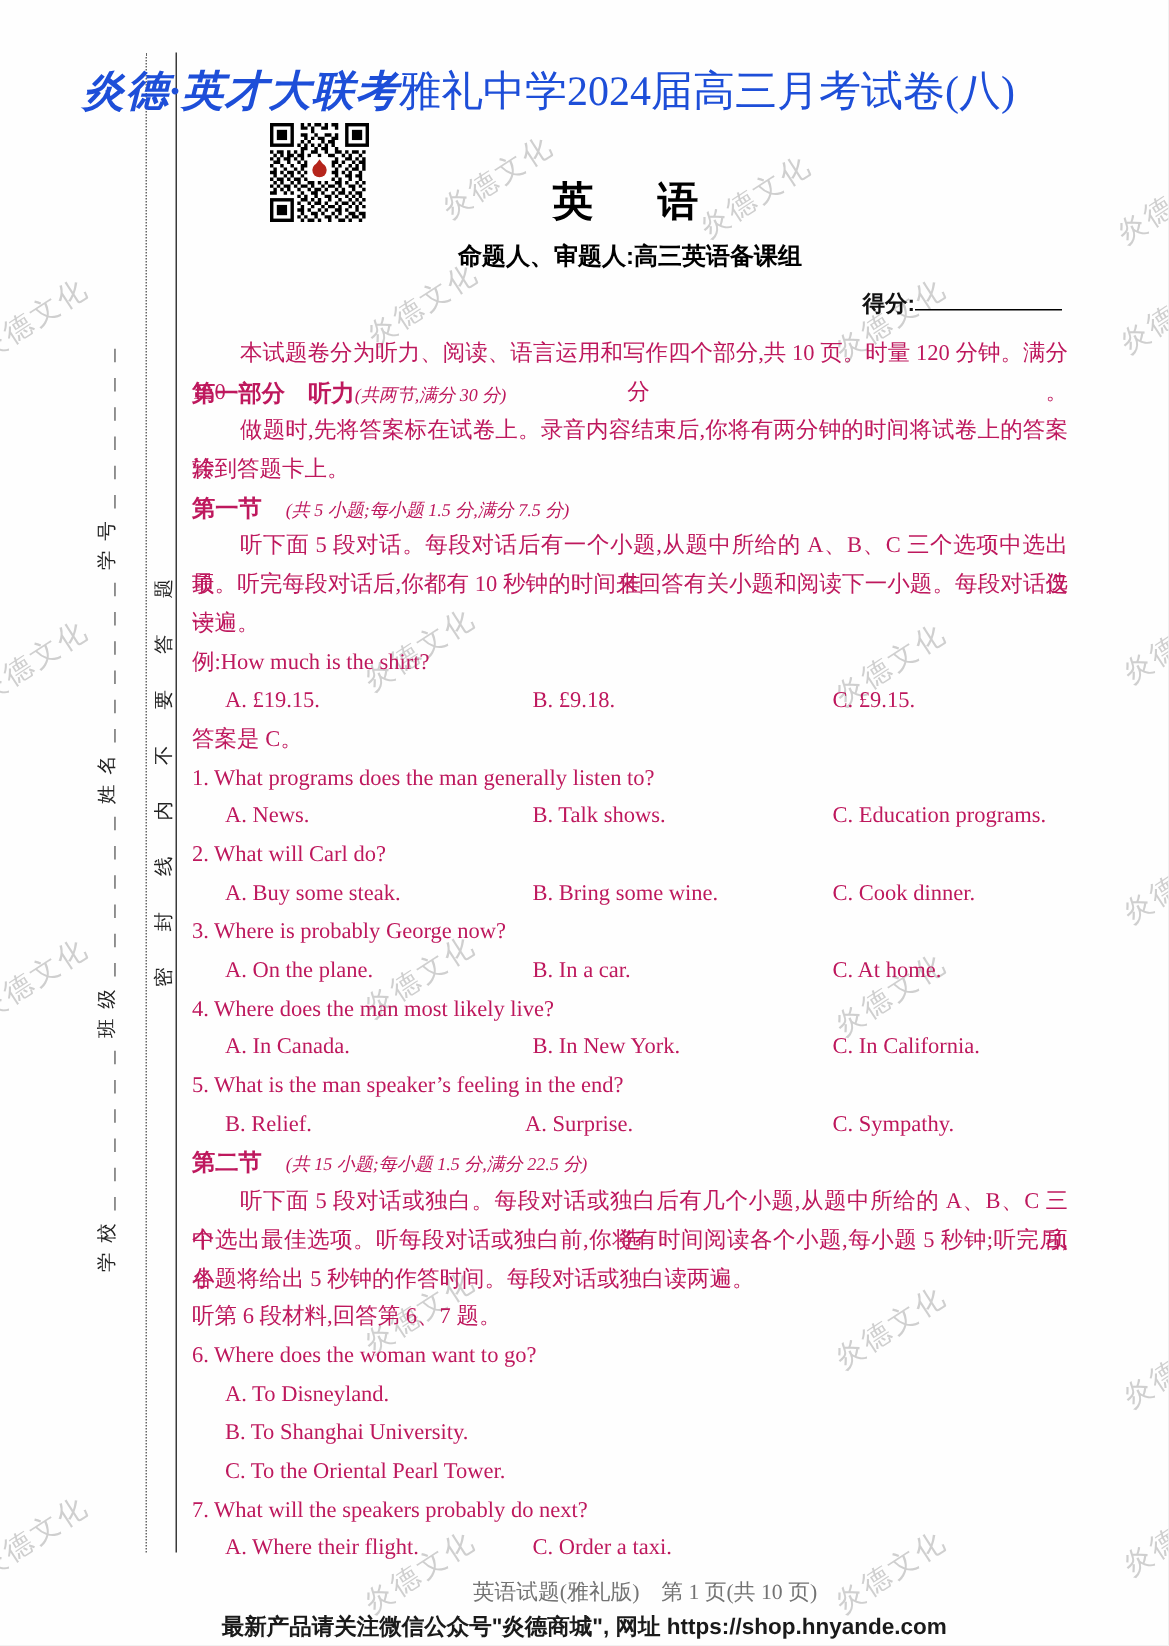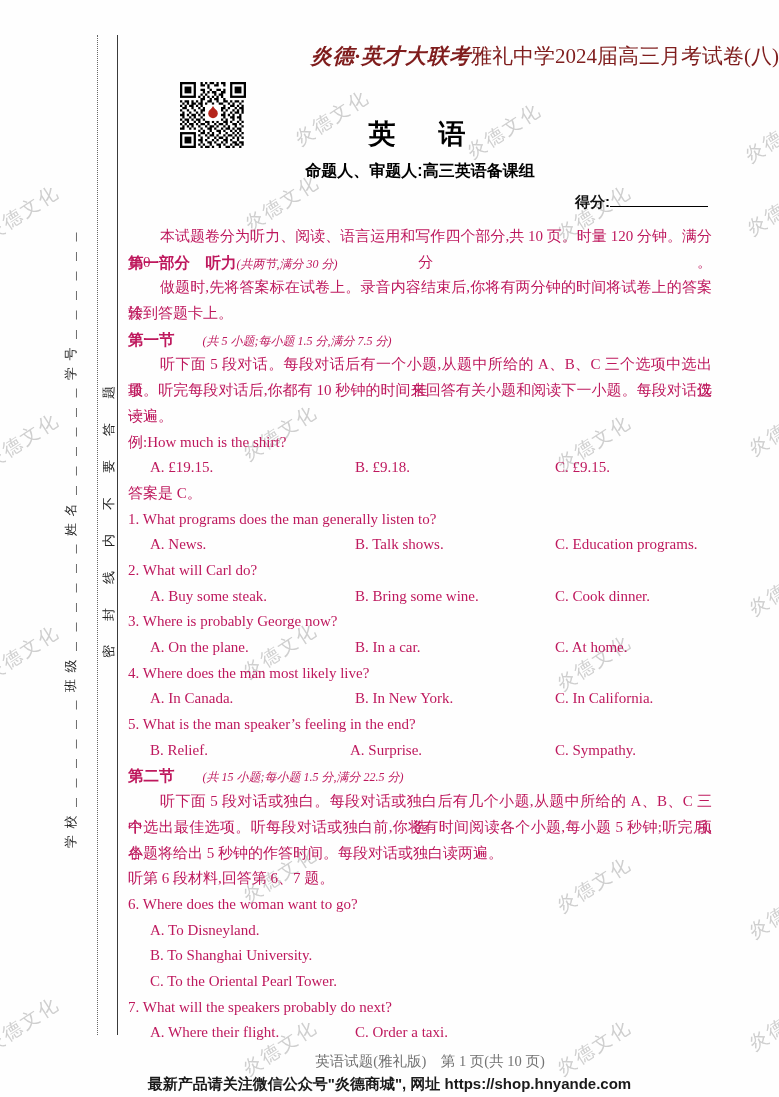--- a/index.html
+++ b/index.html
@@ -42,22 +42,22 @@
     border-left:1px dotted #666;
   }
   .border-line{
     position:absolute;left:117px;top:35px;height:1000px;width:0;
     border-left:1px solid #3a3a3a;
   }
   
   .hdr{position:absolute;inset:0;z-index:2;}
   .title{
     position:absolute;left:55px;right:0;top:42px;margin:0;
-    text-align:right;font-size:21px;font-weight:normal;
-    white-space:nowrap;color:#7f1d1d;
+    text-align:left;font-size:28px;font-weight:normal;
+    white-space:nowrap;color:#1d4ed8;
   }
   .title .brand{font-weight:bold;font-style:italic;letter-spacing:1px;}
   .qr{position:absolute;left:178px;top:82px;width:70px;height:66px;}
   .subject{
     position:absolute;left:63px;right:0;top:116px;
     text-align:center;font-size:27px;font-weight:bold;letter-spacing:8px;
     font-family:"Liberation Sans","DejaVu Sans",sans-serif;color:#000;
   }
   .committee{
     position:absolute;left:61px;right:0;top:161px;
@@ -74,21 +74,21 @@
   .content{
     position:absolute;left:128px;top:224px;width:584px;z-index:2;
     font-size:15px;color:#be185d;
   }
   .line{height:25.7px;line-height:25.7px;white-space:nowrap;overflow:visible;}
   .indent{text-indent:32px;}
   .just{white-space:normal;text-align:justify;text-align-last:justify;}
   .head{font-family:"Liberation Sans","DejaVu Sans",sans-serif;}
   .head .b{font-weight:bold;font-size:15.5px;}
   .head .note{font-family:"Liberation Serif",serif;font-style:italic;font-size:12px;}
-  .head .note-gap{margin-left:28px;}
+  .head .note-gap{margin-left:16px;}
   .opts{display:flex;padding-left:22px;}
   .opts .o1{width:205px;}
   .opts .o2{width:200px;}
   .opts .o3{flex:1;}
   .stack{padding-left:22px;}
   
   .page-info{
     position:absolute;left:81px;right:0;top:1052px;z-index:2;
     text-align:center;font-size:14.5px;color:#737373;
   }

